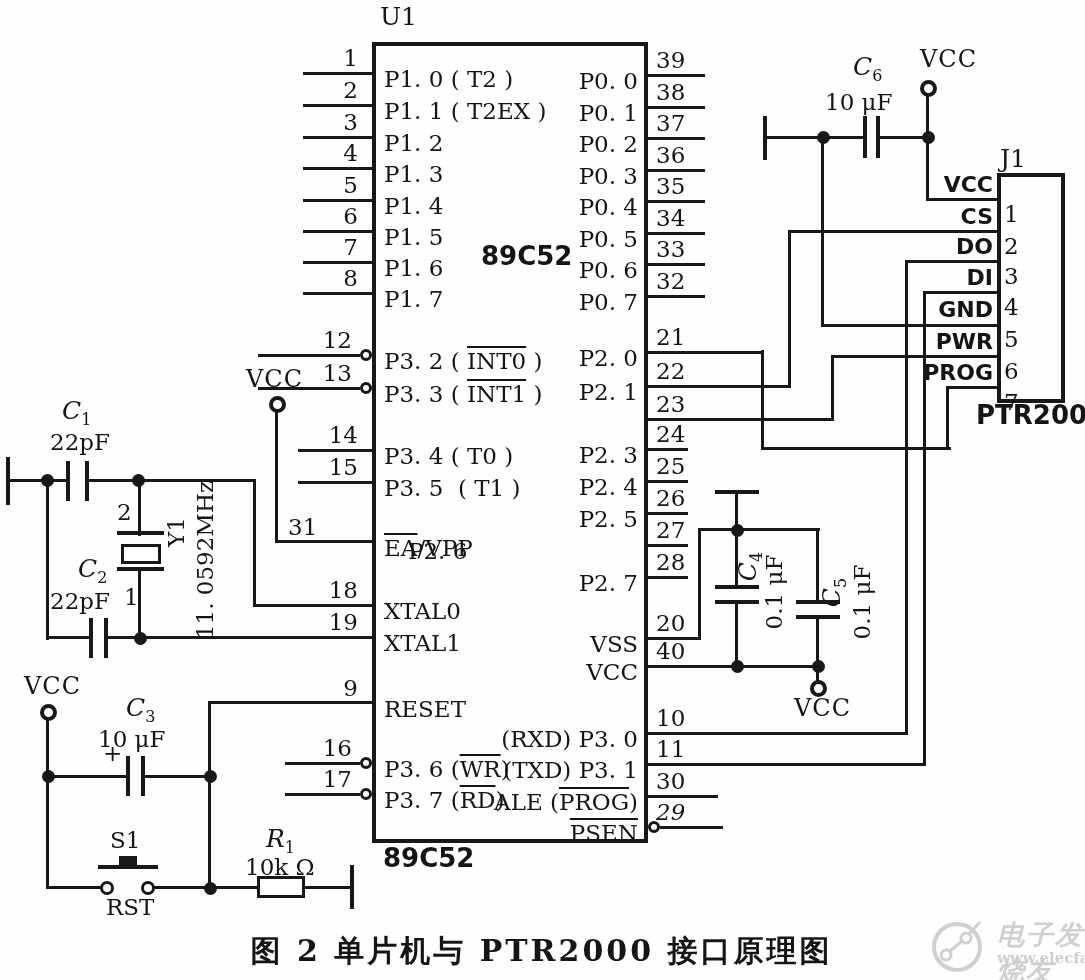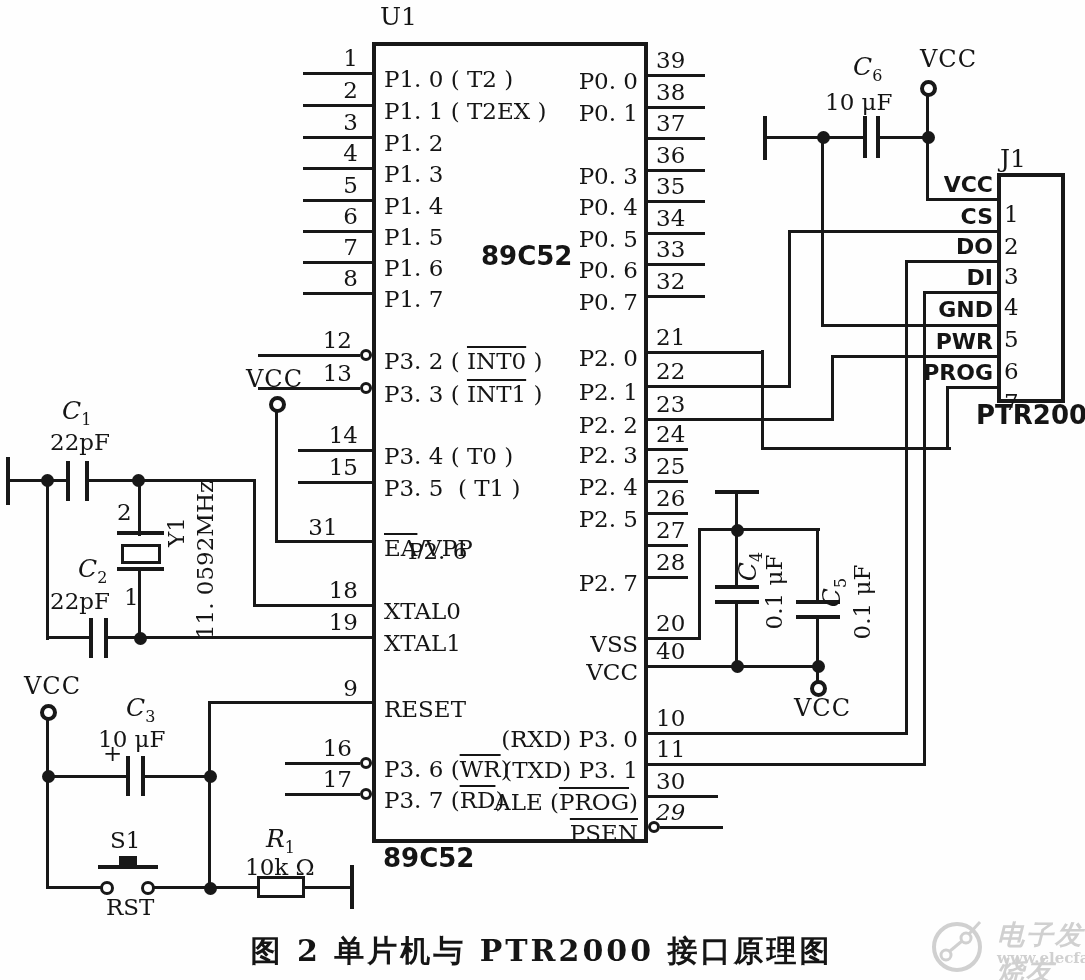--- a/index.html
+++ b/index.html
@@ -171,21 +171,21 @@
     <div class="r" style="left: 258px; top: 387px; width: 102px; height: 3px;"></div>
     <div class="bubble" style="left: 360px; top: 382px;"></div>
     <div class="lbl num" style="left: 282px; top: 360px; width: 70px; text-align: right;">13</div>
     <div class="lbl pname" style="left: 384px; top: 381px;"><span>P3. 3 ( </span><span class="ov">INT1</span><span> )</span></div>
     <div class="r" style="left: 298px; top: 449px; width: 74px; height: 3px;"></div>
     <div class="lbl num" style="left: 288px; top: 422px; width: 70px; text-align: right;">14</div>
     <div class="lbl pname" style="left: 384px; top: 443px;"><span>P3. 4 ( T0 )</span></div>
     <div class="r" style="left: 298px; top: 481px; width: 74px; height: 3px;"></div>
     <div class="lbl num" style="left: 288px; top: 454px; width: 70px; text-align: right;">15</div>
     <div class="lbl pname" style="left: 384px; top: 475px;"><span>P3. 5  ( T1 )</span></div>
-    <div class="lbl num" style="left: 288px; top: 514px; width: 70px; text-align: center;">31</div>
+    <div class="lbl num" style="left: 288px; top: 514px; width: 70px; text-align: left;">31</div>
     <div class="lbl pname" style="left: 384px; top: 535px;"><span class="ov">EA</span><span>/VPP</span></div>
     <div class="lbl num" style="left: 288px; top: 577px; width: 70px; text-align: right;">18</div>
     <div class="lbl pname" style="left: 384px; top: 598px;"><span>XTAL0</span></div>
     <div class="lbl num" style="left: 288px; top: 609px; width: 70px; text-align: right;">19</div>
     <div class="lbl pname" style="left: 384px; top: 630px;"><span>XTAL1</span></div>
     <div class="lbl num" style="left: 288px; top: 675px; width: 70px; text-align: right;">9</div>
     <div class="lbl pname" style="left: 384px; top: 696px;"><span>RESET</span></div>
     <div class="r" style="left: 285px; top: 762px; width: 75px; height: 3px;"></div>
     <div class="bubble" style="left: 360px; top: 757px;"></div>
     <div class="lbl num" style="left: 282px; top: 735px; width: 70px; text-align: right;">16</div>
@@ -195,41 +195,41 @@
     <div class="lbl num" style="left: 282px; top: 766px; width: 70px; text-align: right;">17</div>
     <div class="lbl pname" style="left: 384px; top: 787px;"><span>P3. 7 (</span><span class="ov">RD</span><span>)</span></div>
     <div class="r" style="left: 648px; top: 74px; width: 57px; height: 3px;"></div>
     <div class="lbl num" style="left: 656px; top: 47px; width: 80px;">39</div>
     <div class="lbl pname" style="left: 408px; top: 68px; width: 230px; text-align: right;"><span>P0. 0</span></div>
     <div class="r" style="left: 648px; top: 106px; width: 57px; height: 3px;"></div>
     <div class="lbl num" style="left: 656px; top: 79px; width: 80px;">38</div>
     <div class="lbl pname" style="left: 408px; top: 100px; width: 230px; text-align: right;"><span>P0. 1</span></div>
     <div class="r" style="left: 648px; top: 137px; width: 57px; height: 3px;"></div>
     <div class="lbl num" style="left: 656px; top: 110px; width: 80px;">37</div>
+    <div class="lbl pname" style="left: 408px; top: 131px; width: 230px; text-align: right;"><span>P0. 2</span></div>
     <div class="r" style="left: 648px; top: 169px; width: 57px; height: 3px;"></div>
     <div class="lbl num" style="left: 656px; top: 142px; width: 80px;">36</div>
     <div class="lbl pname" style="left: 408px; top: 163px; width: 230px; text-align: right;"><span>P0. 3</span></div>
     <div class="r" style="left: 648px; top: 200px; width: 57px; height: 3px;"></div>
     <div class="lbl num" style="left: 656px; top: 173px; width: 80px;">35</div>
     <div class="lbl pname" style="left: 408px; top: 194px; width: 230px; text-align: right;"><span>P0. 4</span></div>
     <div class="r" style="left: 648px; top: 232px; width: 57px; height: 3px;"></div>
     <div class="lbl num" style="left: 656px; top: 205px; width: 80px;">34</div>
     <div class="lbl pname" style="left: 408px; top: 226px; width: 230px; text-align: right;"><span>P0. 5</span></div>
     <div class="r" style="left: 648px; top: 263px; width: 57px; height: 3px;"></div>
     <div class="lbl num" style="left: 656px; top: 236px; width: 80px;">33</div>
     <div class="lbl pname" style="left: 408px; top: 257px; width: 230px; text-align: right;"><span>P0. 6</span></div>
     <div class="r" style="left: 648px; top: 295px; width: 57px; height: 3px;"></div>
     <div class="lbl num" style="left: 656px; top: 268px; width: 80px;">32</div>
     <div class="lbl pname" style="left: 408px; top: 289px; width: 230px; text-align: right;"><span>P0. 7</span></div>
     <div class="lbl num" style="left: 656px; top: 324px; width: 80px;">21</div>
     <div class="lbl pname" style="left: 408px; top: 345px; width: 230px; text-align: right;"><span>P2. 0</span></div>
     <div class="lbl num" style="left: 656px; top: 358px; width: 80px;">22</div>
     <div class="lbl pname" style="left: 408px; top: 379px; width: 230px; text-align: right;"><span>P2. 1</span></div>
     <div class="lbl num" style="left: 656px; top: 391px; width: 80px;">23</div>
-    <div class="lbl pname" style="left: 408px; top: 412px; width: 230px; text-align: right;"><span>P2. 2</span></div>
     <div class="r" style="left: 648px; top: 448px; width: 40px; height: 3px;"></div>
     <div class="lbl num" style="left: 656px; top: 421px; width: 80px;">24</div>
     <div class="lbl pname" style="left: 408px; top: 442px; width: 230px; text-align: right;"><span>P2. 3</span></div>
     <div class="r" style="left: 648px; top: 480px; width: 40px; height: 3px;"></div>
     <div class="lbl num" style="left: 656px; top: 453px; width: 80px;">25</div>
     <div class="lbl pname" style="left: 408px; top: 474px; width: 230px; text-align: right;"><span>P2. 4</span></div>
     <div class="r" style="left: 648px; top: 512px; width: 40px; height: 3px;"></div>
     <div class="lbl num" style="left: 656px; top: 485px; width: 80px;">26</div>
     <div class="lbl pname" style="left: 408px; top: 506px; width: 230px; text-align: right;"><span>P2. 5</span></div>
     <div class="r" style="left: 648px; top: 544px; width: 40px; height: 3px;"></div>

